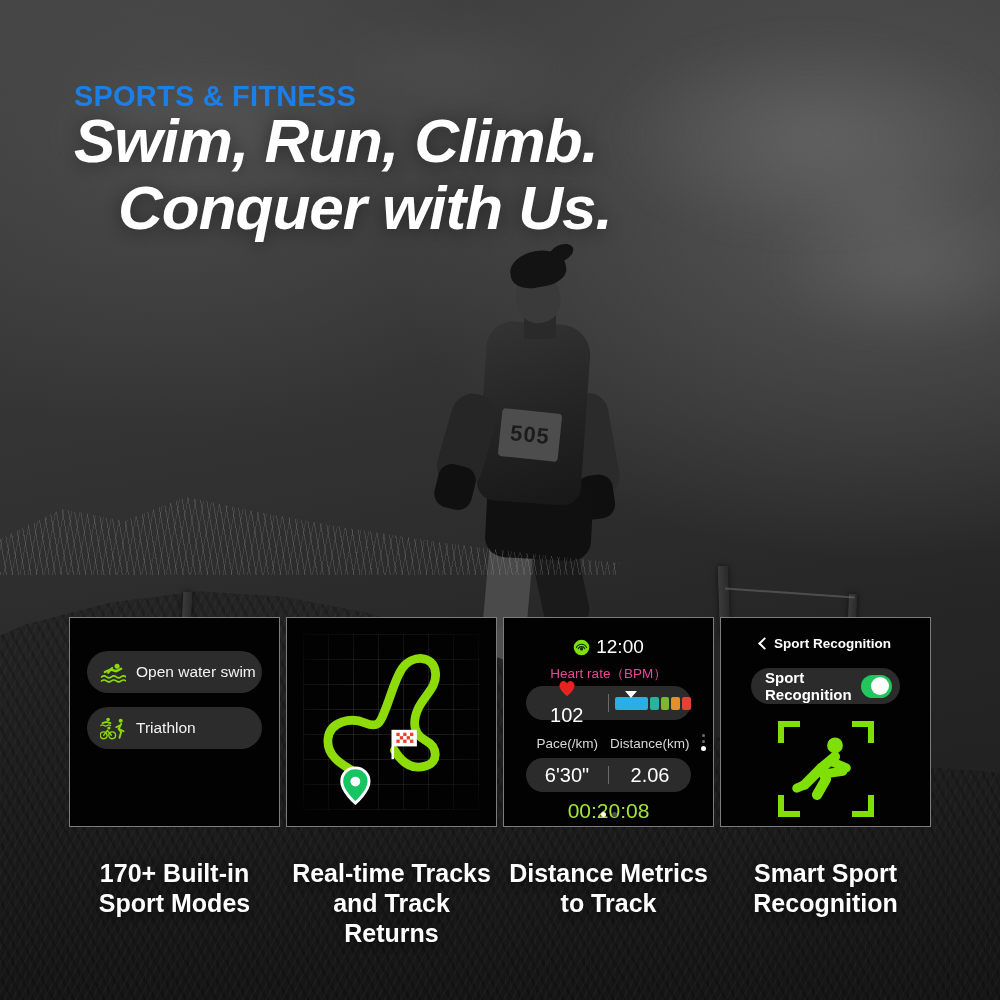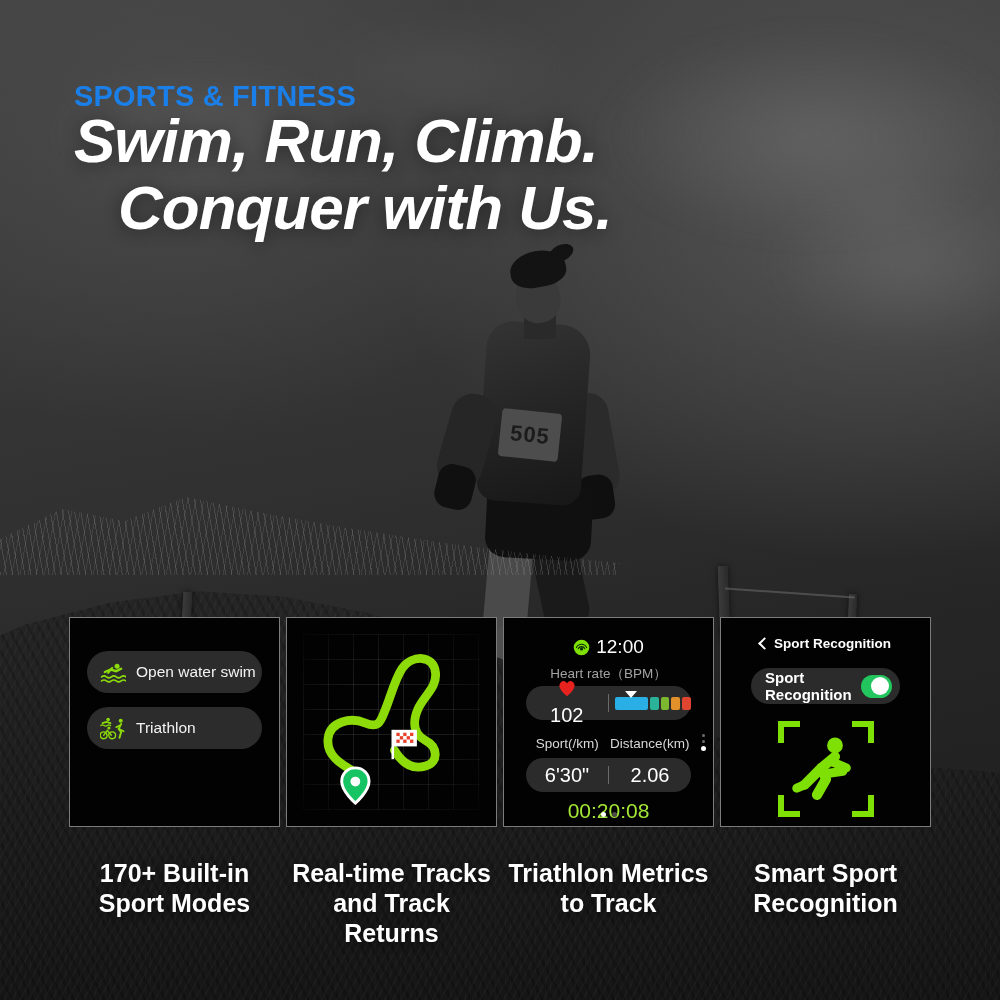--- a/index.html
+++ b/index.html
@@ -156,21 +156,21 @@
     -webkit-mask-image: radial-gradient(ellipse 78% 78% at 50% 50%, #000 38%, rgba(0,0,0,0) 100%);
             mask-image: radial-gradient(ellipse 78% 78% at 50% 50%, #000 38%, rgba(0,0,0,0) 100%);
   }
   .tracksvg { position: absolute; inset: 0; width: 100%; height: 100%; }
 
   
   .m-top { position: absolute; top: 18px; left: 0; right: 0;
            display: flex; align-items: center; justify-content: center; gap: 6px; }
   .m-time { color: #fff; font-size: 19px; }
   .m-hr-label { position: absolute; top: 47px; left: 0; right: 0; text-align: center;
-                color: #a3a3a3; font-size: 13.5px; }
+                color: #ec4899; font-size: 13.5px; }
   .m-pillbar {
     position: absolute; left: 22px; right: 22px; height: 34px; border-radius: 17px;
     background: #2b2b2b; display: flex; align-items: center;
   }
   .bar-hr { top: 68px; }
   .bar-pd { top: 140px; }
   .hr-left { width: 50%; display: flex; align-items: center; justify-content: center; gap: 7px; flex-direction: column; }
   .hr-val { color: #fff; font-size: 20px; }
   .divider { width: 1px; height: 18px; background: #6a6a6a; }
   .zones { width: 50%; display: flex; align-items: center; justify-content: center; gap: 2px;
@@ -380,21 +380,21 @@
             <span class="z-marker"></span>
           </span>
           <span class="z z-sm" style="background:#2bb39a"></span>
           <span class="z z-sm" style="background:#7cb82f"></span>
           <span class="z z-sm" style="background:#e2912a"></span>
           <span class="z z-sm" style="background:#e0452f"></span>
         </div>
       </div>
 
       <div class="m-labels">
-        <span>Sport(/km)</span>
+        <span>Pace(/km)</span>
         <span>Distance(km)</span>
       </div>
 
       <div class="m-pillbar bar-pd">
         <span class="pd-cell">6'30"</span>
         <div class="divider"></div>
         <span class="pd-cell">2.06</span>
       </div>
 
       <div class="m-dur">00:20:08</div>
@@ -446,21 +446,21 @@
   <div class="captions">
     <div class="caption">
       <span class="cl">170+ Built-in</span>
       <span class="cl">Sport Modes</span>
     </div>
     <div class="caption">
       <span class="cl">Real-time Tracks</span>
       <span class="cl">and Track Returns</span>
     </div>
     <div class="caption">
-      <span class="cl">Triathlon Metrics</span>
+      <span class="cl">Distance Metrics</span>
       <span class="cl">to Track</span>
     </div>
     <div class="caption">
       <span class="cl">Smart Sport</span>
       <span class="cl">Recognition</span>
     </div>
   </div>
 
 </div>
 

